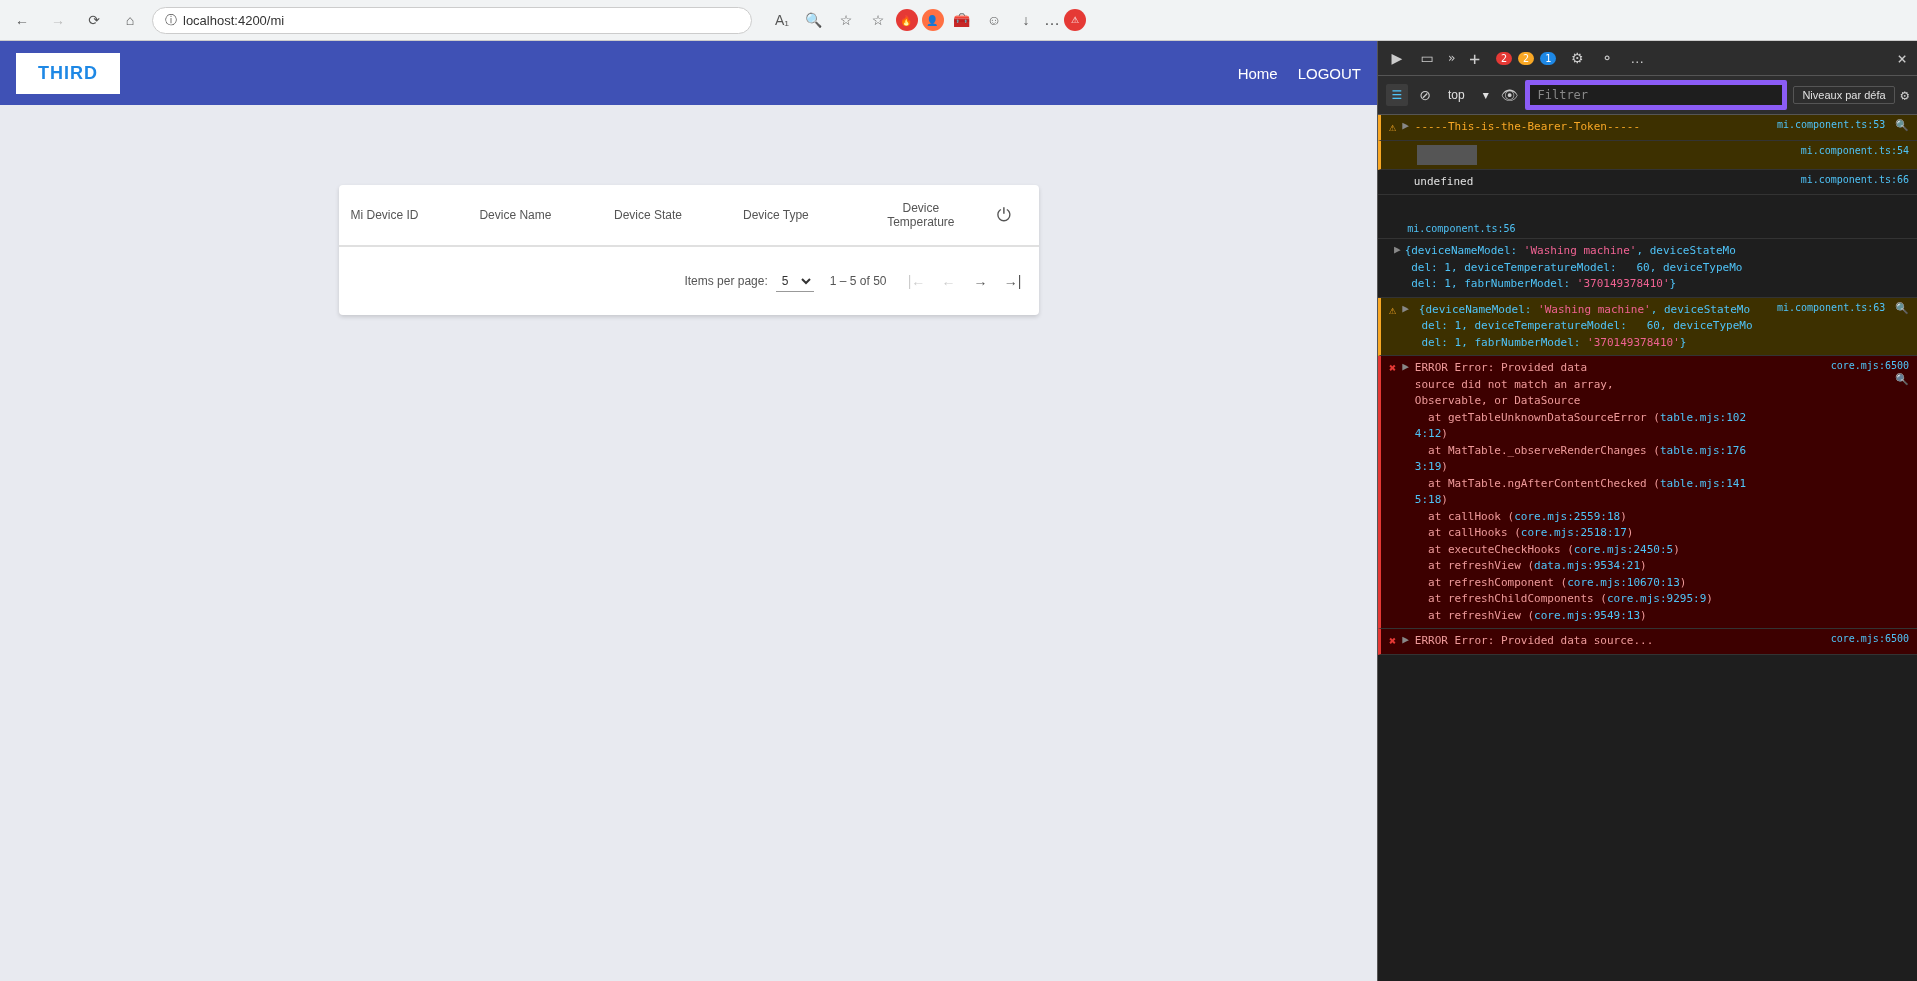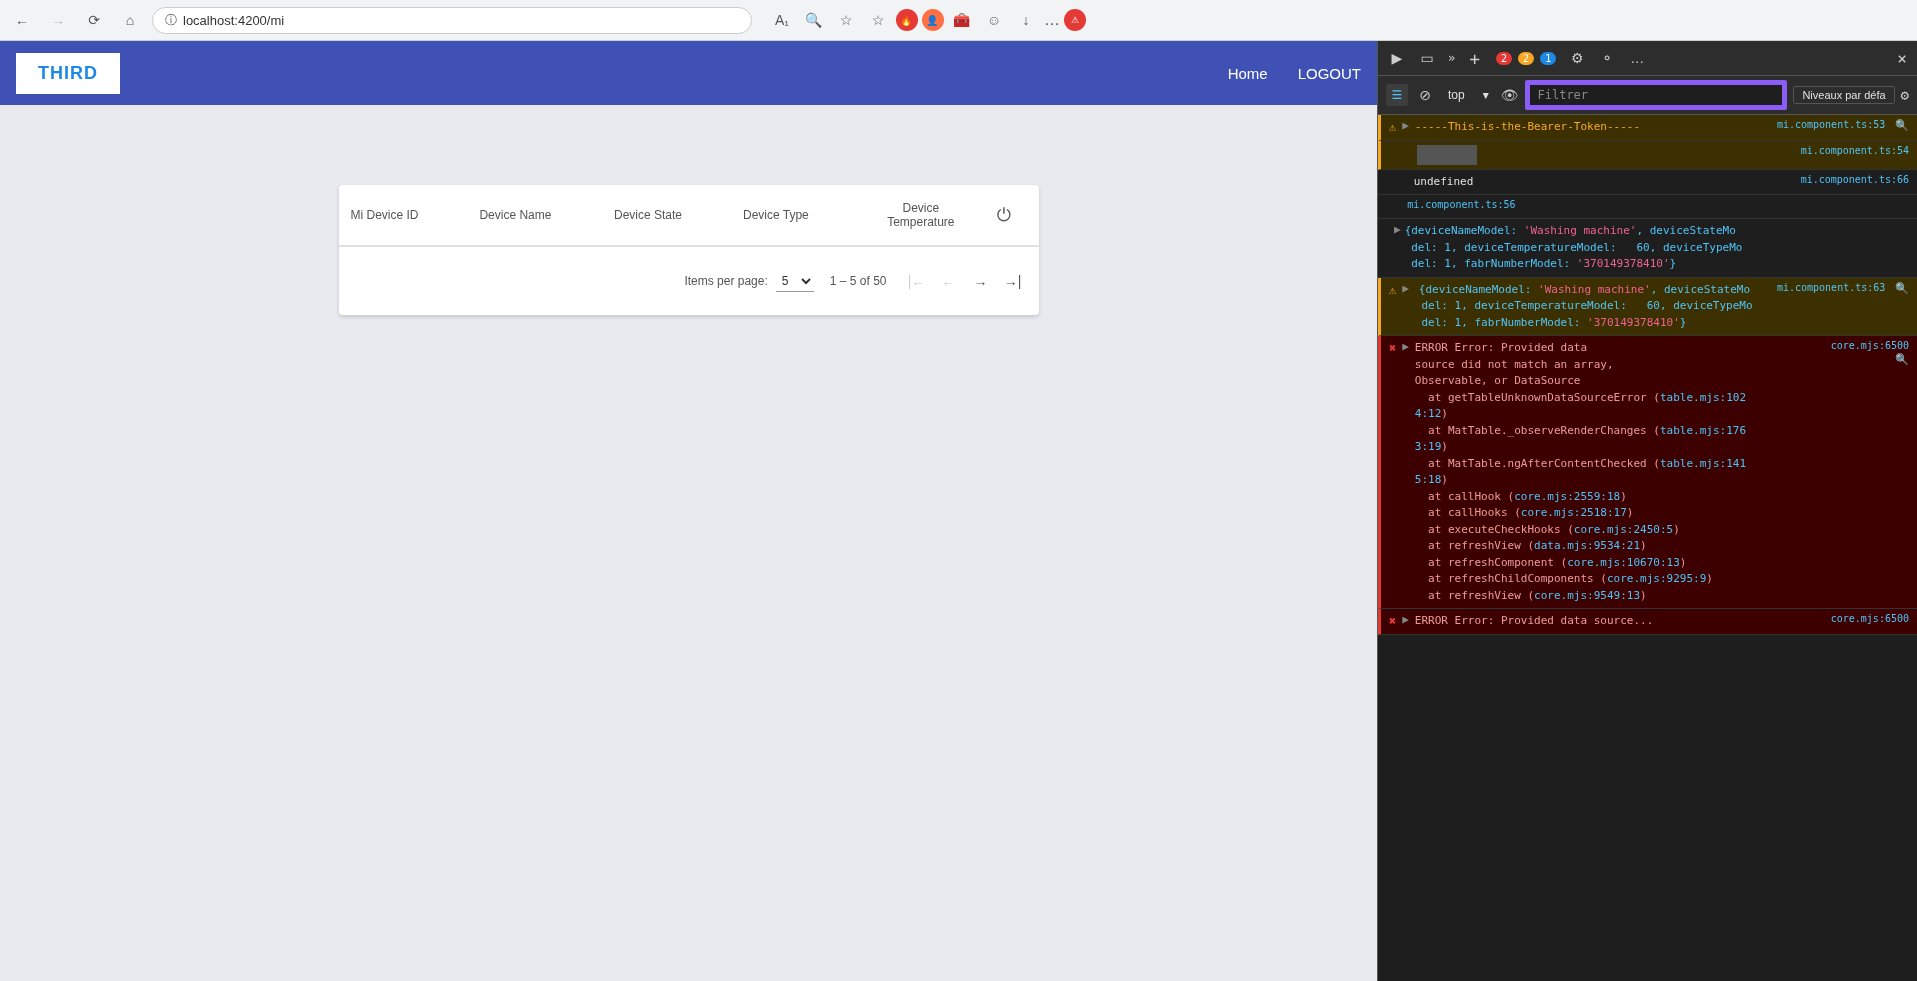--- a/index.html
+++ b/index.html
@@ -45,21 +45,21 @@
     }
 
     
     .app-header {
       background: #3f51b5; display: flex; align-items: center; padding: 0 16px; height: 64px;
     }
     .app-logo {
       background: white; border: 2px solid white; padding: 8px 20px; margin-right: auto;
       color: #1e88e5; font-size: 18px; font-weight: bold; letter-spacing: 1px;
     }
-    .app-nav { display: flex; gap: 30px; }
+    .app-nav { display: flex; gap: 20px; }
     .app-nav a {
       color: white; text-decoration: none; font-size: 15px; font-weight: 500;
     }
 
     
     .app-body {
       flex: 1; background: #e8eaf0; padding: 20px; overflow-y: auto;
     }
 
     
@@ -297,21 +297,21 @@
       </div>
 
       <div class="console-entry info">
         <span class="console-icon">&nbsp;&nbsp;&nbsp;</span>
         <span class="console-text">undefined</span>
         <span class="console-source">mi.component.ts:66</span>
       </div>
 
       <div class="console-entry info" style="padding-left:16px;">
         <span class="console-icon">&nbsp;</span>
-        <span class="console-source" style="margin-right:8px;">mi.component.ts:56</span>
+        <span class="console-source" style="margin-right:8px;margin-top:24px;">mi.component.ts:56</span>
       </div>
       <div class="console-entry info" style="padding-left:16px; display:flex; flex-direction:column;">
         <div style="display:flex; gap:4px; width:100%;">
           <span class="expand-arrow">▶</span>
           <span class="console-text" style="color:#e0e0e0;">
             <span style="color:#4fc3f7;">{deviceNameModel: <span style="color:#f06292;">'Washing machine'</span>, deviceStateMo<br>
             &nbsp;del: 1, deviceTemperatureModel:&nbsp;&nbsp;&nbsp;60, deviceTypeMo<br>
             &nbsp;del: 1, fabrNumberModel: <span style="color:#f06292;">'370149378410'</span>}</span>
           </span>
         </div>

